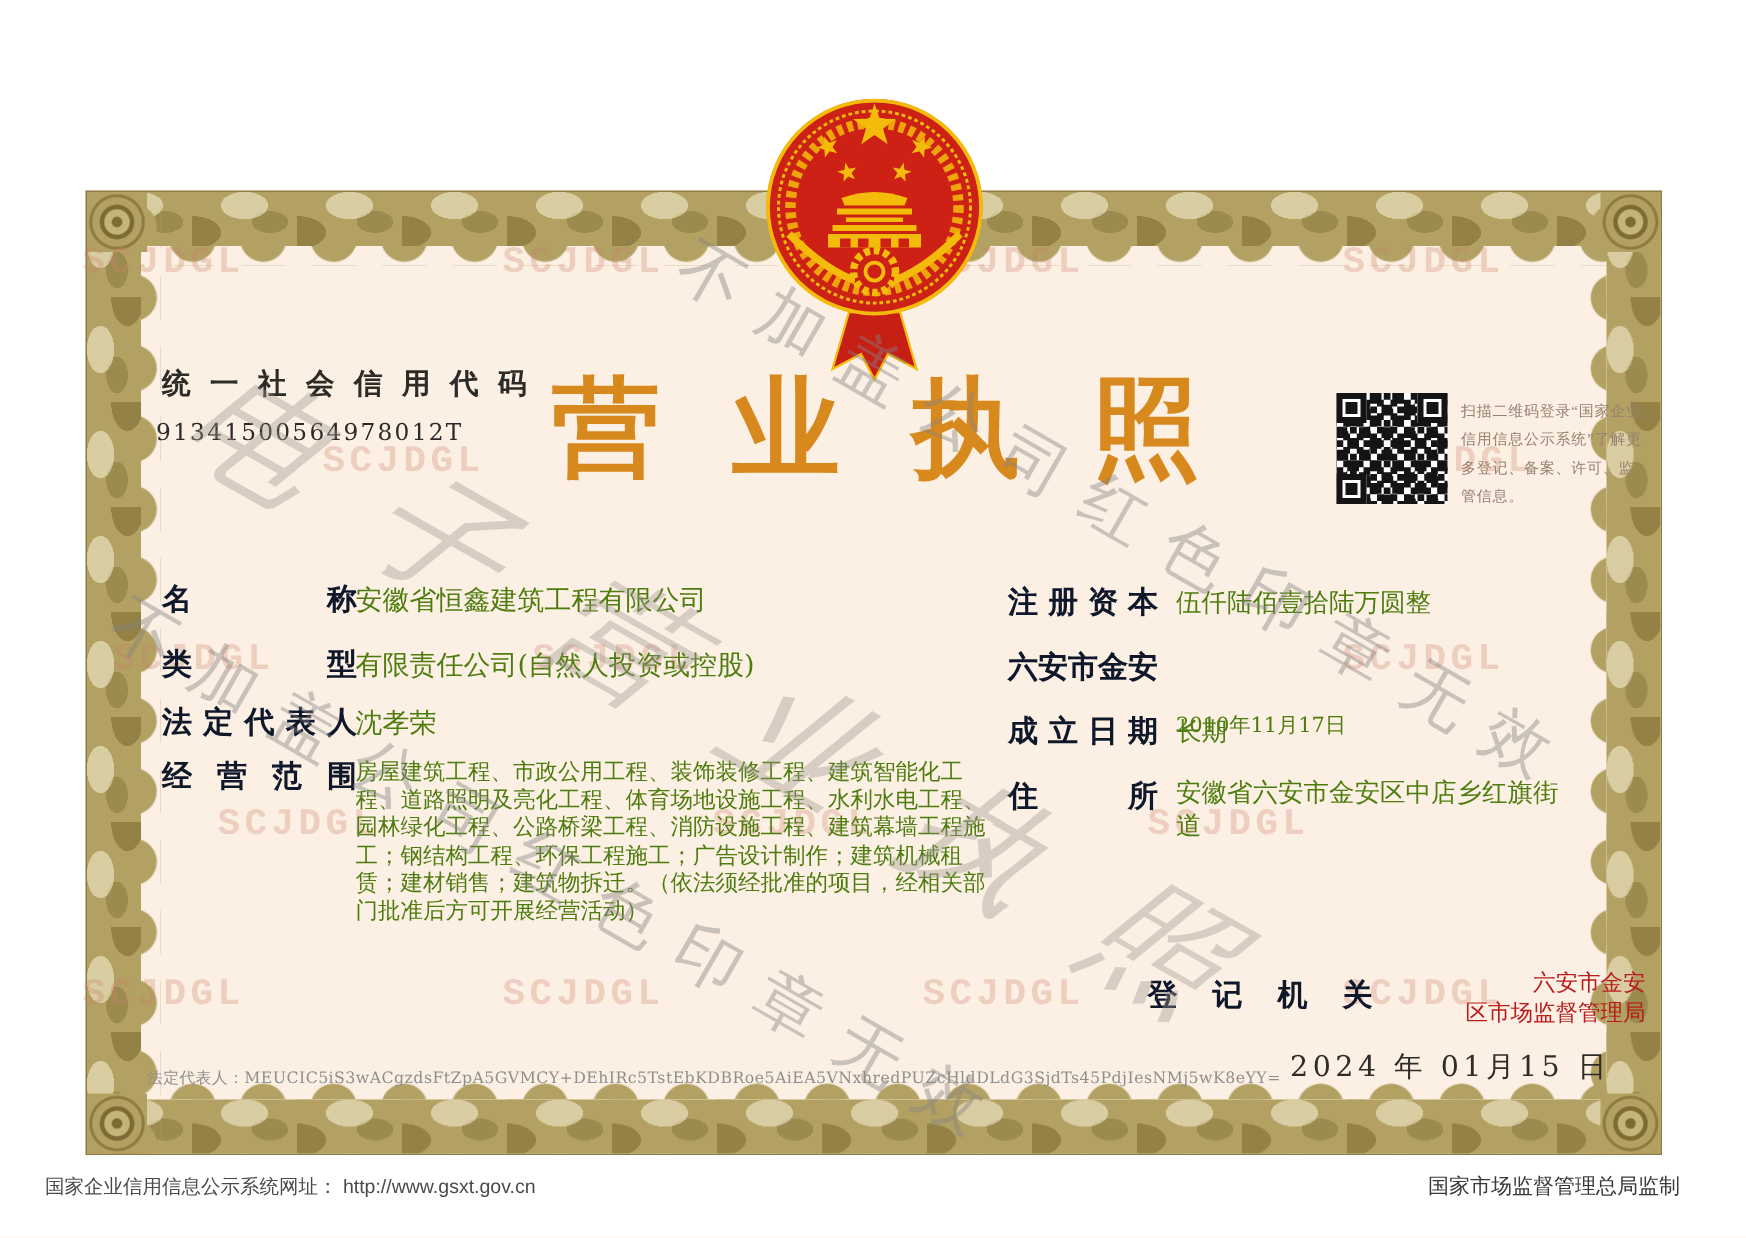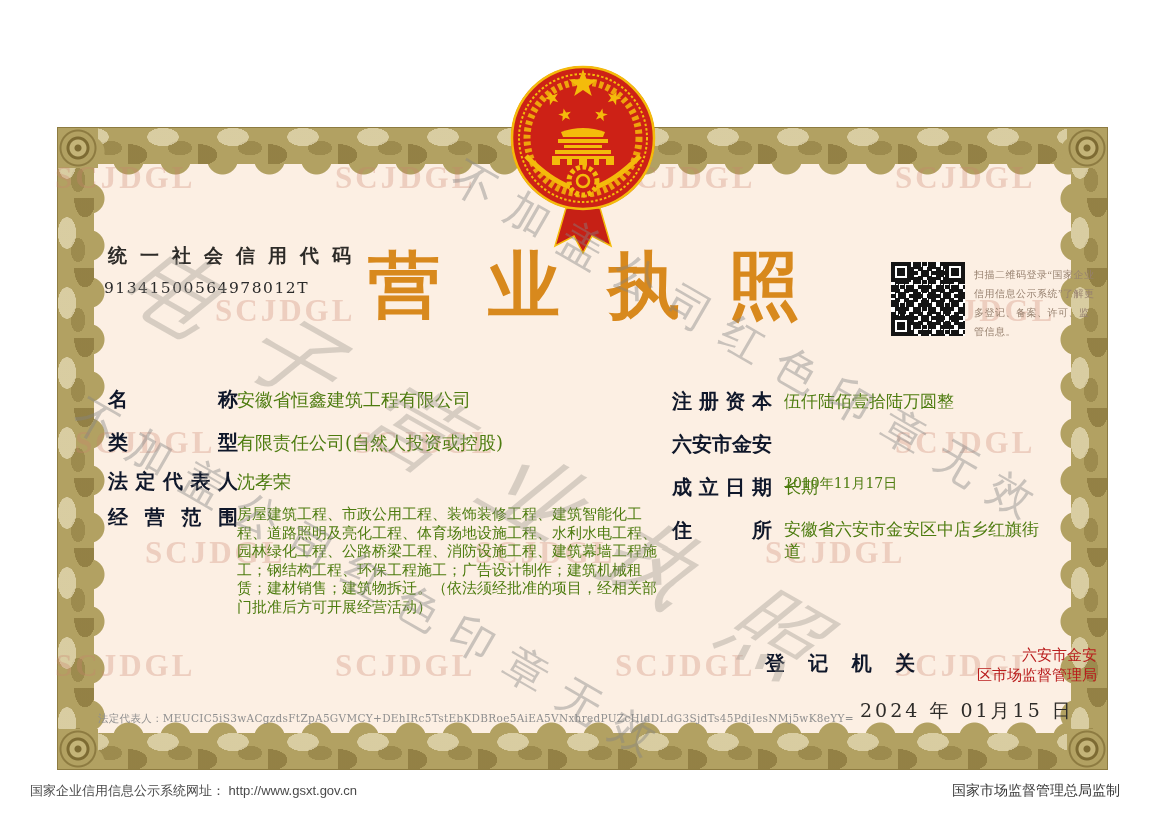--- a/index.html
+++ b/index.html
@@ -51,23 +51,23 @@
     background-image:radial-gradient(circle at 18px 50%,#b2a162 0 15px,rgba(178,161,98,0) 16px);
     background-size:13px 47px;}
   .corner{
     position:absolute;width:40px;height:40px;
     background:
       radial-gradient(circle at 20px 20px,#7d6b33 0 3px,#c4b478 4px 8px,#7d6b33 9px 11px,#b2a162 12px 16px,#8d7b41 17px 18px,#b2a162 19px);
   }
   
   .tile{
     position:absolute;z-index:2;
-    font-weight:bold;font-size:31px;letter-spacing:3px;
+    font-weight:bold;font-size:25px;letter-spacing:3px;
     color:rgba(203,130,110,0.30);
-    font-family:Liberation Serif, serif;
+    font-family:Liberation Mono, monospace;
   }
   
   .content{position:absolute;z-index:3;}
   .credit-label{font-size:19px;font-weight:bold;letter-spacing:13px;color:#2d2b28;}
   .credit-code{font-size:15.5px;letter-spacing:1.5px;color:#2a2a2a;font-family:"DejaVu Serif","Liberation Serif",serif;}
   .title{
     font-size:72px;font-weight:bold;letter-spacing:48px;color:#d8891d;
     font-family:"Liberation Sans",sans-serif;white-space:nowrap;
   }
   .f-label{

